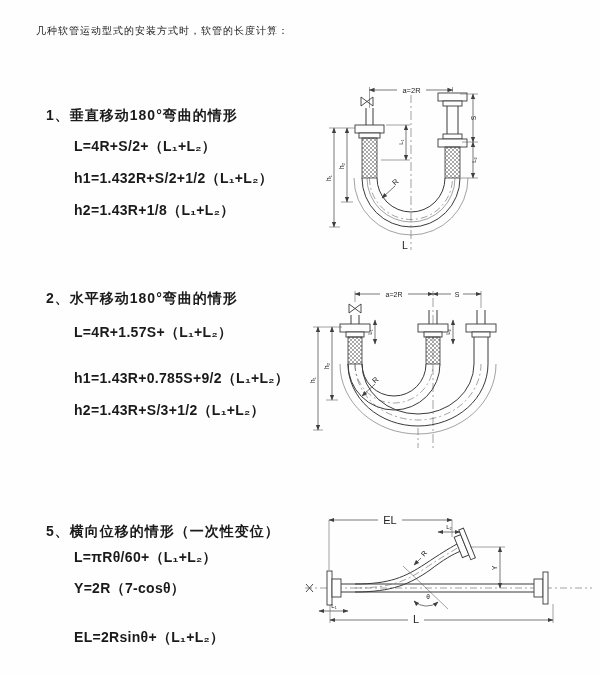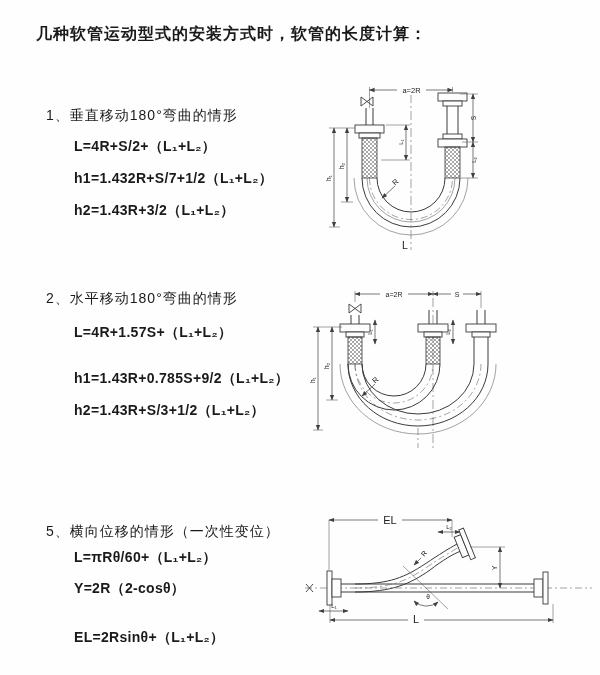--- a/index.html
+++ b/index.html
@@ -2,47 +2,47 @@
 <html><head>
 <meta charset="utf-8">
 <style>
   html,body{margin:0;padding:0;}
   body{
     width:600px;height:675px;position:relative;background:#fefefe;
     font-family:"Liberation Sans","DejaVu Sans",sans-serif;color:#1a1a1a;
     overflow:hidden;
   }
   .doc-title{
-    position:absolute;left:36px;top:24px;font-size:16px;font-weight:bold;
+    position:absolute;left:36px;top:24px;font-size:10px;font-weight:normal;
     letter-spacing:1px;white-space:nowrap;
   }
   .sec-heading{
-    position:absolute;font-size:14px;font-weight:normal;letter-spacing:1px;white-space:nowrap;
+    position:absolute;font-size:14px;font-weight:bold;letter-spacing:1px;white-space:nowrap;
   }
   .formula{
     position:absolute;font-size:14px;font-weight:bold;letter-spacing:.3px;white-space:nowrap;text-align:center;
   }
   .diagram{position:absolute;}
   svg text{font-family:"Liberation Sans","DejaVu Sans",sans-serif;fill:#222;}
   svg .dim{stroke:#3f3f3f;stroke-width:.7;fill:none;}
   svg .thin{stroke:#555;stroke-width:.55;fill:none;}
   svg .hose{stroke:#3a3a3a;stroke-width:1;fill:none;}
   svg .part{stroke:#3a3a3a;stroke-width:.9;fill:#fdfdfd;}
   svg .cl{stroke:#666;stroke-width:.6;fill:none;stroke-dasharray:9 3 2 3;}
   svg .hcl{stroke:#666;stroke-width:.6;fill:none;stroke-dasharray:7 3 2 3;}
 </style>
 </head>
 <body>
 
 <div class="doc-title">几种软管运动型式的安装方式时，软管的长度计算：</div>
 
 <div class="sec-heading" style="left:46px;top:107px">1、垂直移动180°弯曲的情形</div>
 <div class="formula" style="left:74px;top:138px">L=4R+S/2+（L₁+L₂）</div>
-<div class="formula" style="left:74px;top:170px">h1=1.432R+S/7+1/2（L₁+L₂）</div>
-<div class="formula" style="left:74px;top:202px">h2=1.43R+3/2（L₁+L₂）</div>
+<div class="formula" style="left:74px;top:170px">h1=1.432R+S/2+1/2（L₁+L₂）</div>
+<div class="formula" style="left:74px;top:202px">h2=1.43R+1/8（L₁+L₂）</div>
 
 <svg class="diagram" style="left:325px;top:78px" width="260" height="185" viewBox="0 0 260 185">
   <defs>
     <pattern id="p1" width="4" height="4" patternUnits="userSpaceOnUse">
       <path d="M0,4L4,0M0,0L4,4" stroke="#555" stroke-width="0.5"></path>
     </pattern>
     <marker id="m1" viewBox="0 0 10 10" refX="9" refY="5" markerWidth="8" markerHeight="8" orient="auto-start-reverse">
       <path d="M0,1.2L10,5L0,8.8z" fill="#3f3f3f"></path>
     </marker>
   </defs>
@@ -194,21 +194,21 @@
   <text x="24" y="84" font-size="6.5" text-anchor="middle" transform="rotate(-90 24 84)">h₂</text>
 
   <line class="dim" x1="70" y1="38" x2="70" y2="62" marker-start="url(#m2)" marker-end="url(#m2)"></line>
   <text x="67" y="50" font-size="6" text-anchor="middle" transform="rotate(-90 67 50)">L₁</text>
   <line class="dim" x1="148" y1="38" x2="148" y2="62" marker-start="url(#m2)" marker-end="url(#m2)"></line>
   <text x="145" y="50" font-size="6" text-anchor="middle" transform="rotate(-90 145 50)">L₂</text>
 </svg>
 
 <div class="sec-heading" style="left:46px;top:523px">5、横向位移的情形（一次性变位）</div>
 <div class="formula" style="left:74px;top:549px">L=πRθ/60+（L₁+L₂）</div>
-<div class="formula" style="left:74px;top:580px">Y=2R（2-cosθ）</div>
+<div class="formula" style="left:74px;top:580px">Y=2R（7-cosθ）</div>
 <div class="formula" style="left:74px;top:629px">EL=2Rsinθ+（L₁+L₂）</div>
 
 <svg class="diagram" style="left:300px;top:492px" width="300" height="150" viewBox="0 0 300 150">
   <defs>
     <marker id="m3" viewBox="0 0 10 10" refX="9" refY="5" markerWidth="8" markerHeight="8" orient="auto-start-reverse">
       <path d="M0,1.2L10,5L0,8.8z" fill="#3f3f3f"></path>
     </marker>
   </defs>
 
   <line class="hcl" x1="5" y1="96" x2="292" y2="96"></line>

